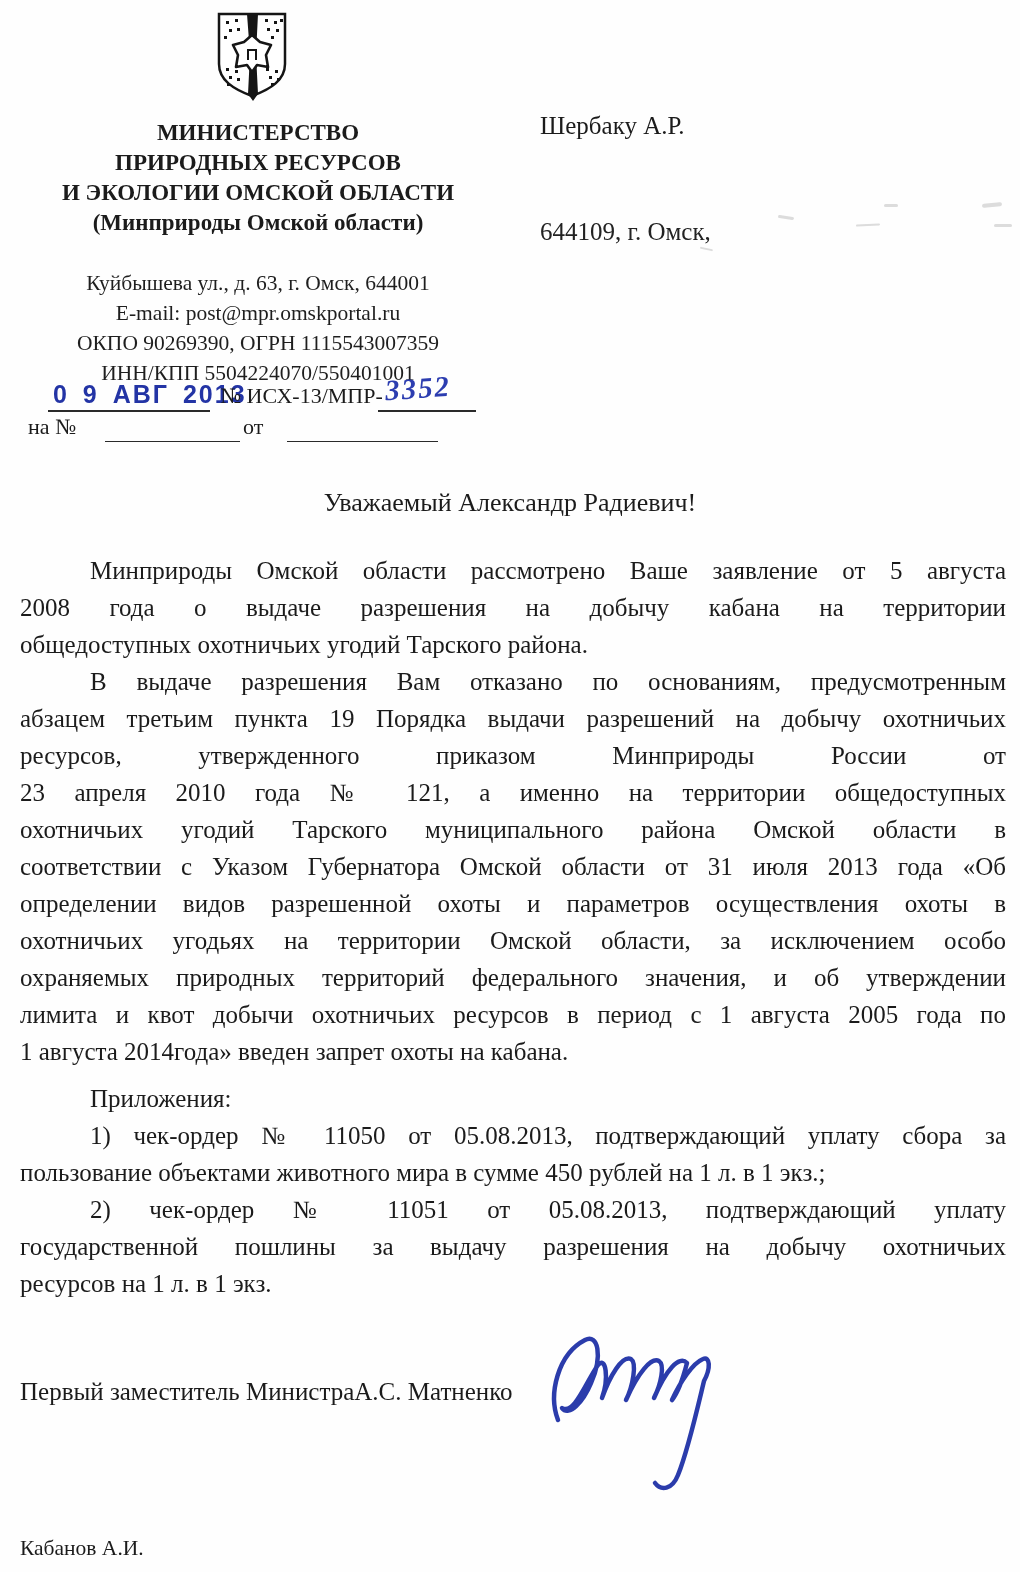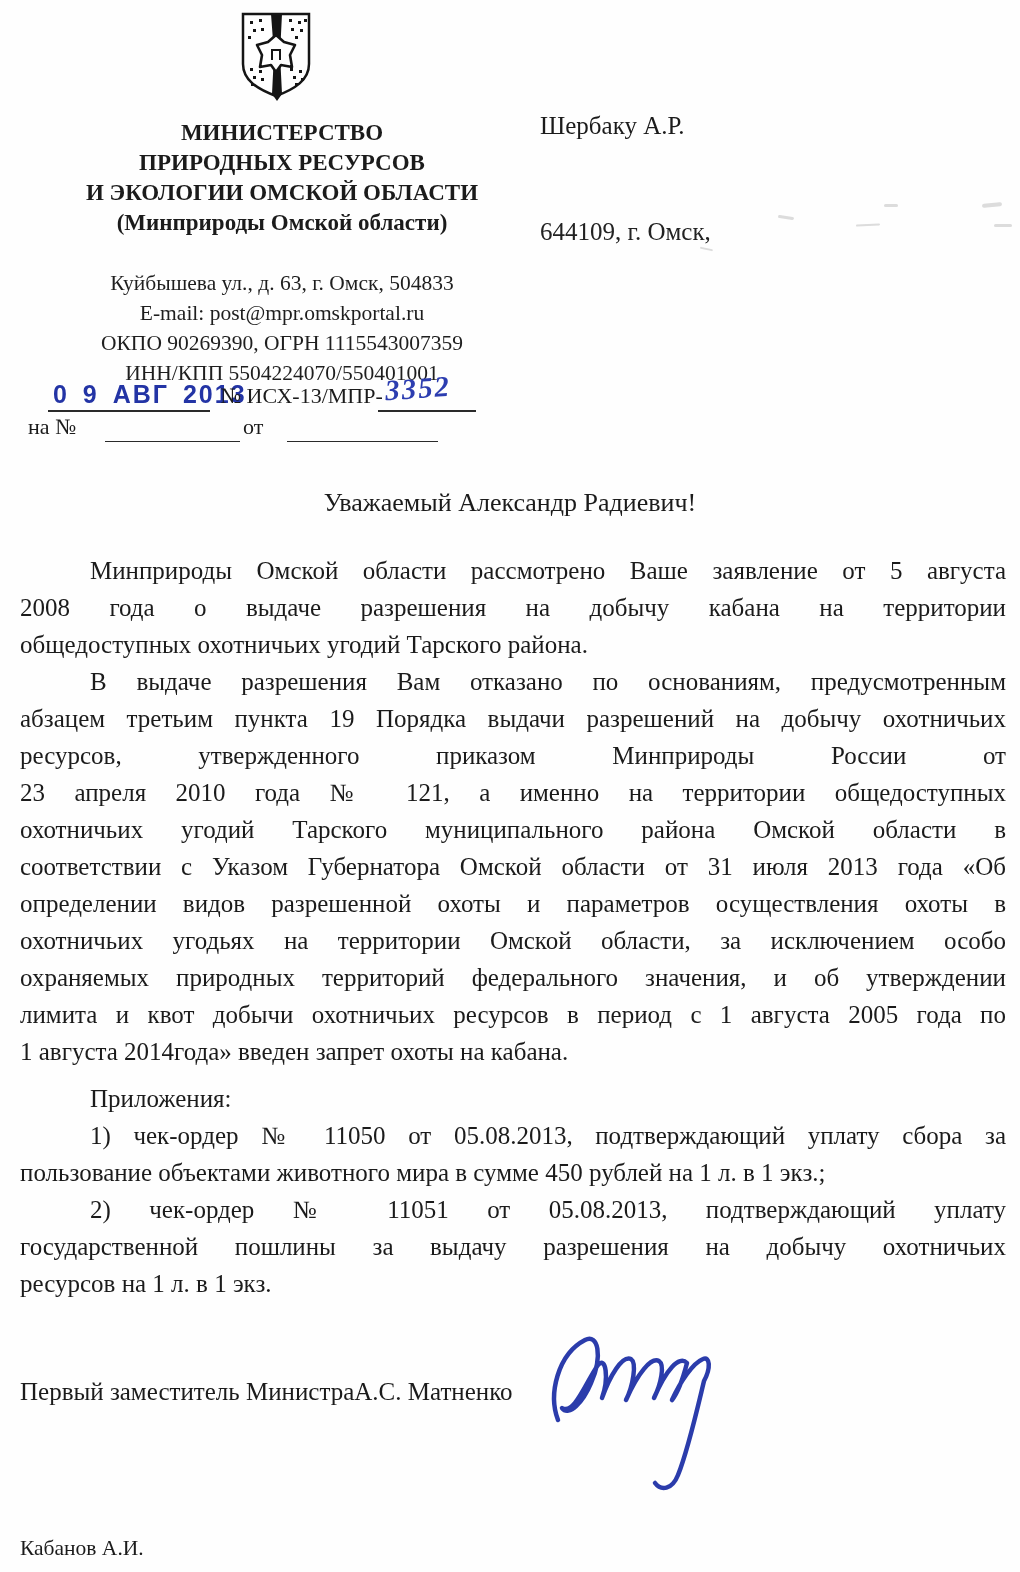--- a/index.html
+++ b/index.html
@@ -8,21 +8,21 @@
     width: 1020px;
     height: 1572px;
     margin: 0 auto;
     background: #fefefe;
     overflow: hidden;
     font-family: "Liberation Serif", "DejaVu Serif", serif;
     color: #1b1b1b;
   }
 
   
-  .letterhead { position:absolute; left:36px; top:8px; width:492px; height:440px; }
+  .letterhead { position:absolute; left:12px; top:8px; width:492px; height:440px; }
   .emblem { position:absolute; left:202px; top:2px; width:76px; height:92px; }
   .ministry { position:absolute; top:110px; left:0; width:100%; text-align:center;
               font-weight:bold; font-size:23px; line-height:30px; }
   .org-address { position:absolute; top:260px; left:0; width:100%; text-align:center;
               font-size:21.5px; line-height:30px; color:#1e1e1e; }
 
   
   .stamp-row { position:absolute; left:28px; top:380px; width:470px; height:36px; }
   .stamp-date { position:absolute; left:25px; top:0;
               font-family:"Liberation Sans", sans-serif; font-weight:700;
@@ -102,21 +102,21 @@
     </svg>
 
     <div class="ministry">
       <div>МИНИСТЕРСТВО</div>
       <div>ПРИРОДНЫХ РЕСУРСОВ</div>
       <div>И ЭКОЛОГИИ ОМСКОЙ ОБЛАСТИ</div>
       <div>(Минприроды Омской области)</div>
     </div>
 
     <div class="org-address">
-      <div>Куйбышева ул., д. 63, г. Омск, 504833</div>
+      <div>Куйбышева ул., д. 63, г. Омск, 644001</div>
       <div>E-mail: post@mpr.omskportal.ru</div>
       <div>ОКПО 90269390, ОГРН 1115543007359</div>
       <div>ИНН/КПП 5504224070/550401001</div>
     </div>
   </div>
 
   <div class="stamp-row">
     <span class="stamp-date" style="color:#2334a5">0 9 АВГ 2013</span>
     <span class="u-line stamp-underline"></span>
     <span class="num-prefix">№ ИСХ-13/МПР-</span>

